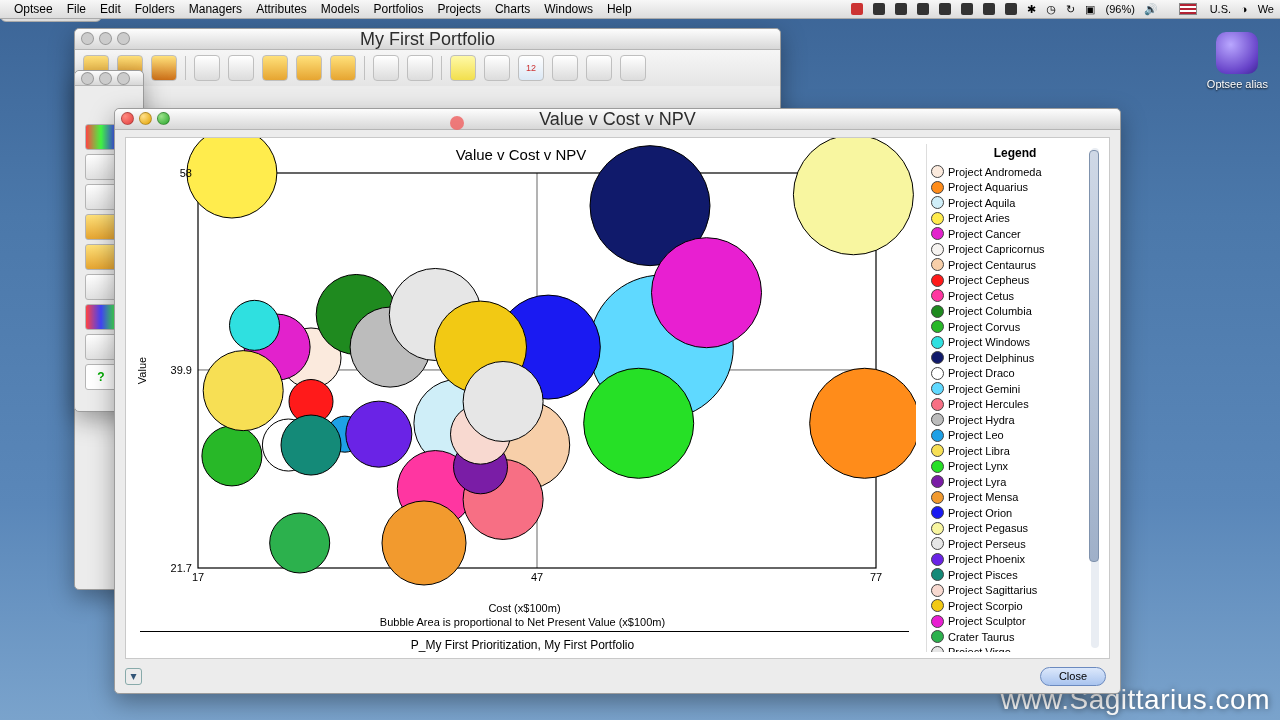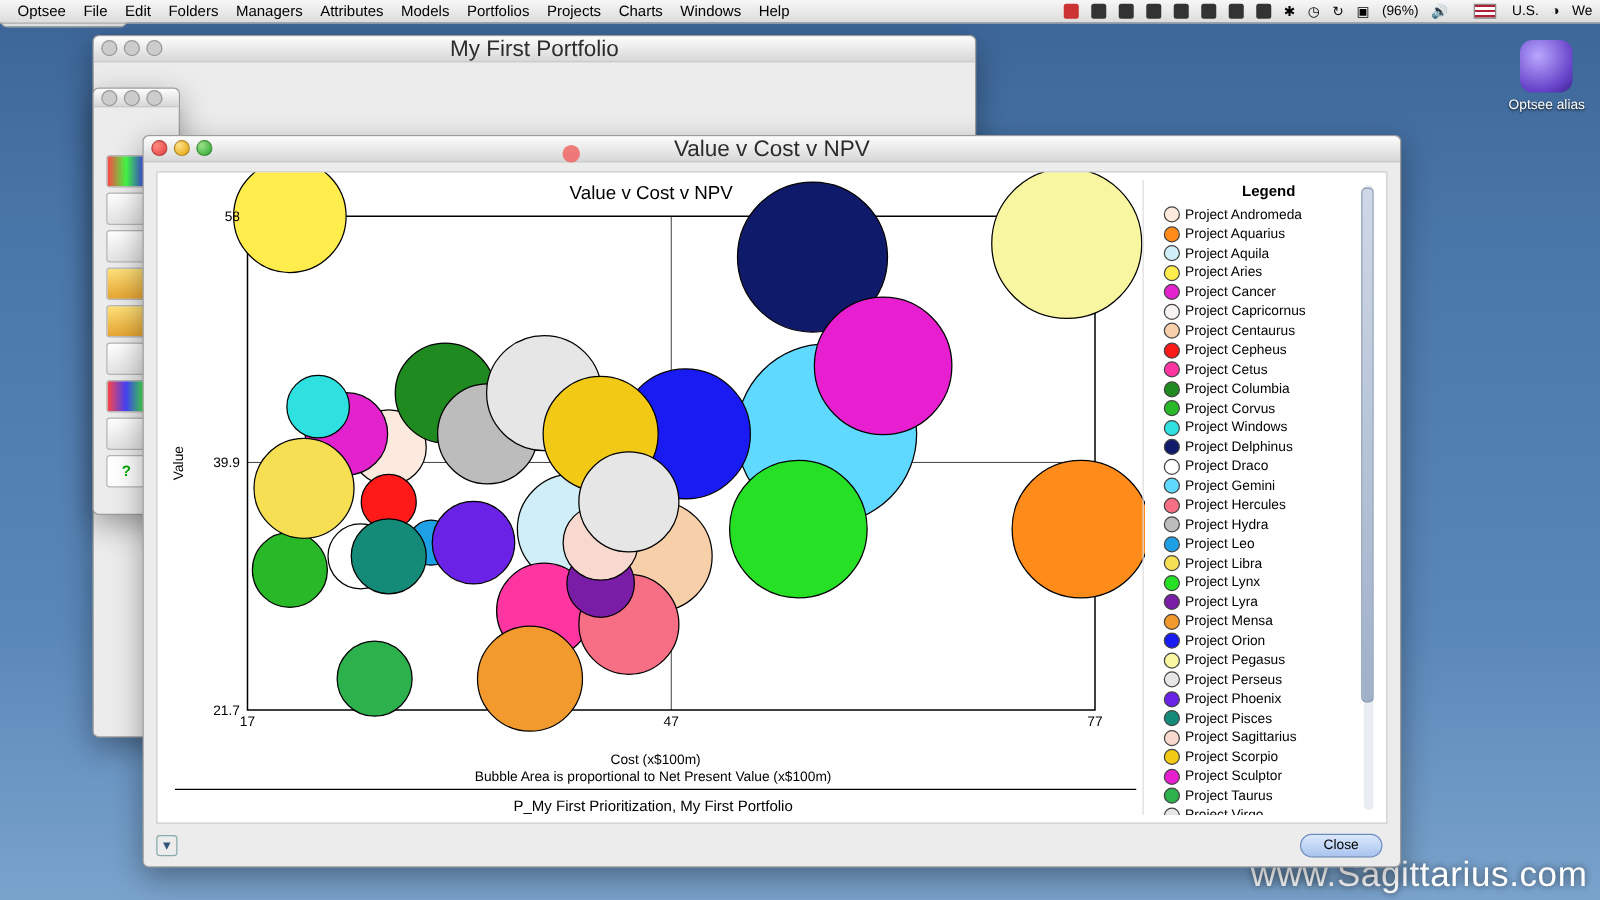--- a/index.html
+++ b/index.html
@@ -55,21 +55,21 @@
   .footer{position:absolute;left:10px;right:10px;bottom:4px;height:26px;display:flex;align-items:center}
   .disclose{width:15px;height:15px;border:1px solid #8aa;border-radius:3px;display:flex;align-items:center;justify-content:center;color:#357}
   .closebtn{margin-left:auto;margin-right:4px;height:19px;padding:0 18px;border:1px solid #6b8abf;border-radius:10px;
     background:linear-gradient(#dce8fb,#a9c4ef);font-size:11px}
 
   
   .plotwrap{position:absolute;left:0;top:0;width:790px;height:100%}
   .ctitle{position:absolute;left:0;right:0;top:8px;text-align:center;font-size:15px}
   svg.plot{position:absolute;left:0;top:0}
   .legend{position:absolute;right:10px;top:6px;bottom:6px;width:168px;
-    border-left:1px solid #ddd;padding-left:16px;font-size:11px;overflow:hidden}
+    border-left:1px solid #ddd;padding-left:4px;font-size:11px;overflow:hidden}
   .legend h4{margin:2px 0 4px;text-align:center;font-size:12px;font-weight:bold}
   .lg-scroll{position:absolute;right:0;top:4px;bottom:4px;width:8px;background:#e9edf3;border-radius:4px}
   .lg-thumb{position:absolute;right:0;width:8px;border-radius:4px;
     background:linear-gradient(#cfd8e6,#9fb0c9);border:1px solid #7f92ad}
   .lg-row{display:flex;align-items:center;height:15.5px}
   .lg-sw{width:11px;height:11px;border-radius:50%;border:1px solid #444;margin-right:4px;flex:0 0 11px}
 
   .caption1{position:absolute;bottom:44px;left:4px;right:190px;text-align:center;font-size:11px}
   .caption2{position:absolute;bottom:30px;left:0;right:190px;text-align:center;font-size:11px}
   .hr{position:absolute;bottom:26px;left:14px;right:200px;height:1px;background:#000}
@@ -119,20 +119,41 @@
 </div>
 
 <div class="window win-back1">
   <div class="titlebar">
     <div class="traffic">
       <span class="tl-d"></span>
         <span class="tl-d"></span>
         <span class="tl-d"></span>
     </div>
     <span>My First Portfolio</span>
+  </div>
+  <div class="toolbar">
+    <div class="tb-ic" style="background:linear-gradient(#ffe17a,#e6a531)"></div>
+    <div class="tb-ic" style="background:linear-gradient(#ffe17a,#d98b1e)"></div>
+    <div class="tb-ic" style="background:linear-gradient(#ffe17a,#cc6f18)"></div>
+    <div class="tb-sep"></div>
+    <div class="tb-ic"></div>
+    <div class="tb-ic"></div>
+    <div class="tb-ic" style="background:linear-gradient(#ffe17a,#e6a531)"></div>
+    <div class="tb-ic" style="background:linear-gradient(#ffe17a,#e6a531)"></div>
+    <div class="tb-ic" style="background:linear-gradient(#ffe17a,#e6a531)"></div>
+    <div class="tb-sep"></div>
+    <div class="tb-ic"></div>
+    <div class="tb-ic"></div>
+    <div class="tb-sep"></div>
+    <div class="tb-ic" style="background:linear-gradient(#fff9a6,#f2df4d)"></div>
+    <div class="tb-ic"></div>
+    <div class="tb-ic" style="background:linear-gradient(#fff,#dbe8f5);color:#c33;font-size:9px;text-align:center;line-height:24px">12</div>
+    <div class="tb-ic"></div>
+    <div class="tb-ic"></div>
+    <div class="tb-ic"></div>
   </div>
 </div>
 
 <div class="window win-back2">
   <div class="titlebar" style="height:14px">
     <div class="traffic" style="top:1px">
         <span class="tl-d"></span>
         <span class="tl-d"></span>
         <span class="tl-d"></span>
       </div>
@@ -332,21 +353,21 @@
           <div class="lg-row">
             <span class="lg-sw" style="background: rgb(242, 201, 20);"></span>
             <span>Project Scorpio</span>
           </div>
           <div class="lg-row">
             <span class="lg-sw" style="background: rgb(232, 31, 209);"></span>
             <span>Project Sculptor</span>
           </div>
           <div class="lg-row">
             <span class="lg-sw" style="background: rgb(44, 177, 77);"></span>
-            <span>Project Taurus</span>
+            <span>Crater Taurus</span>
           </div>
           <div class="lg-row">
             <span class="lg-sw" style="background: rgb(230, 230, 230);"></span>
             <span>Project Virgo</span>
           </div>
         </div>
       <div class="lg-scroll">
         <div class="lg-thumb" style="top:2px;height:82%"></div>
       </div>
     </div>

